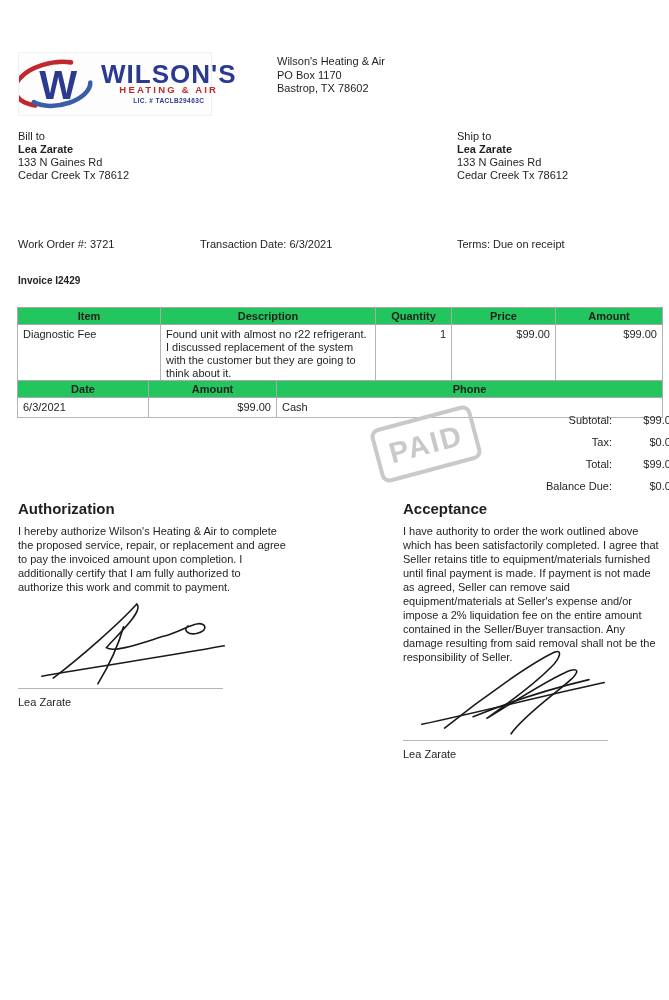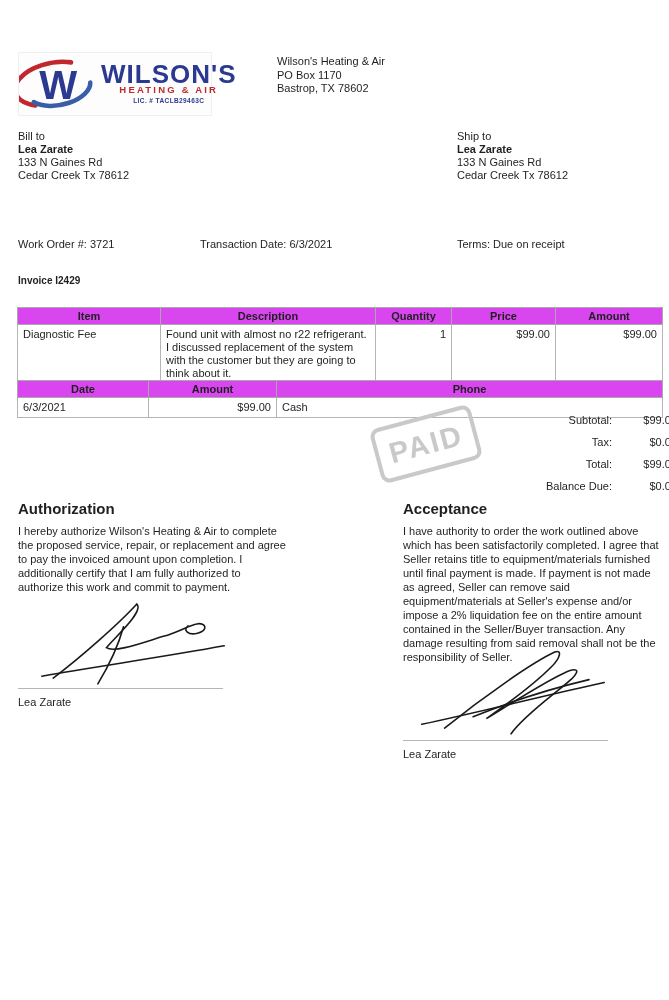--- a/index.html
+++ b/index.html
@@ -26,21 +26,21 @@
   .party.ship { left:457px; }
   .party .pname { font-weight:bold; }
   
   .meta { position:absolute; top:231px; font-size:11px;margin-top:7px; }
   .meta.wo { left:18px; } .meta.td { left:200px; } .meta.terms { left:457px; }
   
   .invoice-title { position:absolute; left:18px; top:275px; font-size:10px; font-weight:bold; }
   table { border-collapse:collapse; table-layout:fixed; width:645px; font-size:11px; }
   .items-table { position:absolute; left:17px; top:307px; }
   .pay-table { position:absolute; left:17px; top:380px; }
-  th { background:#d946ef; font-weight:bold; text-align:center; padding:2px 4px; border:1px solid #a9a9a9; font-size:11px; }
+  th { background:#22c55e; font-weight:bold; text-align:center; padding:2px 4px; border:1px solid #a9a9a9; font-size:11px; }
   td { border:1px solid #b5b5b5; padding:3px 5px; vertical-align:top; line-height:13px; background:#fff; }
   td.num { text-align:right; }
   
   .totals-row { position:absolute; left:396px; width:281px; display:flex; font-size:11px; }
   .totals-row .tlabel { flex:1; text-align:right; }
   .totals-row .tvalue { width:65px; text-align:right; }
   
   .paid-stamp {
     position:absolute; left:374px; top:416px; width:104px; height:56px;
     border:4px solid #c9c9c9; border-radius:9px; transform:rotate(-15deg);

